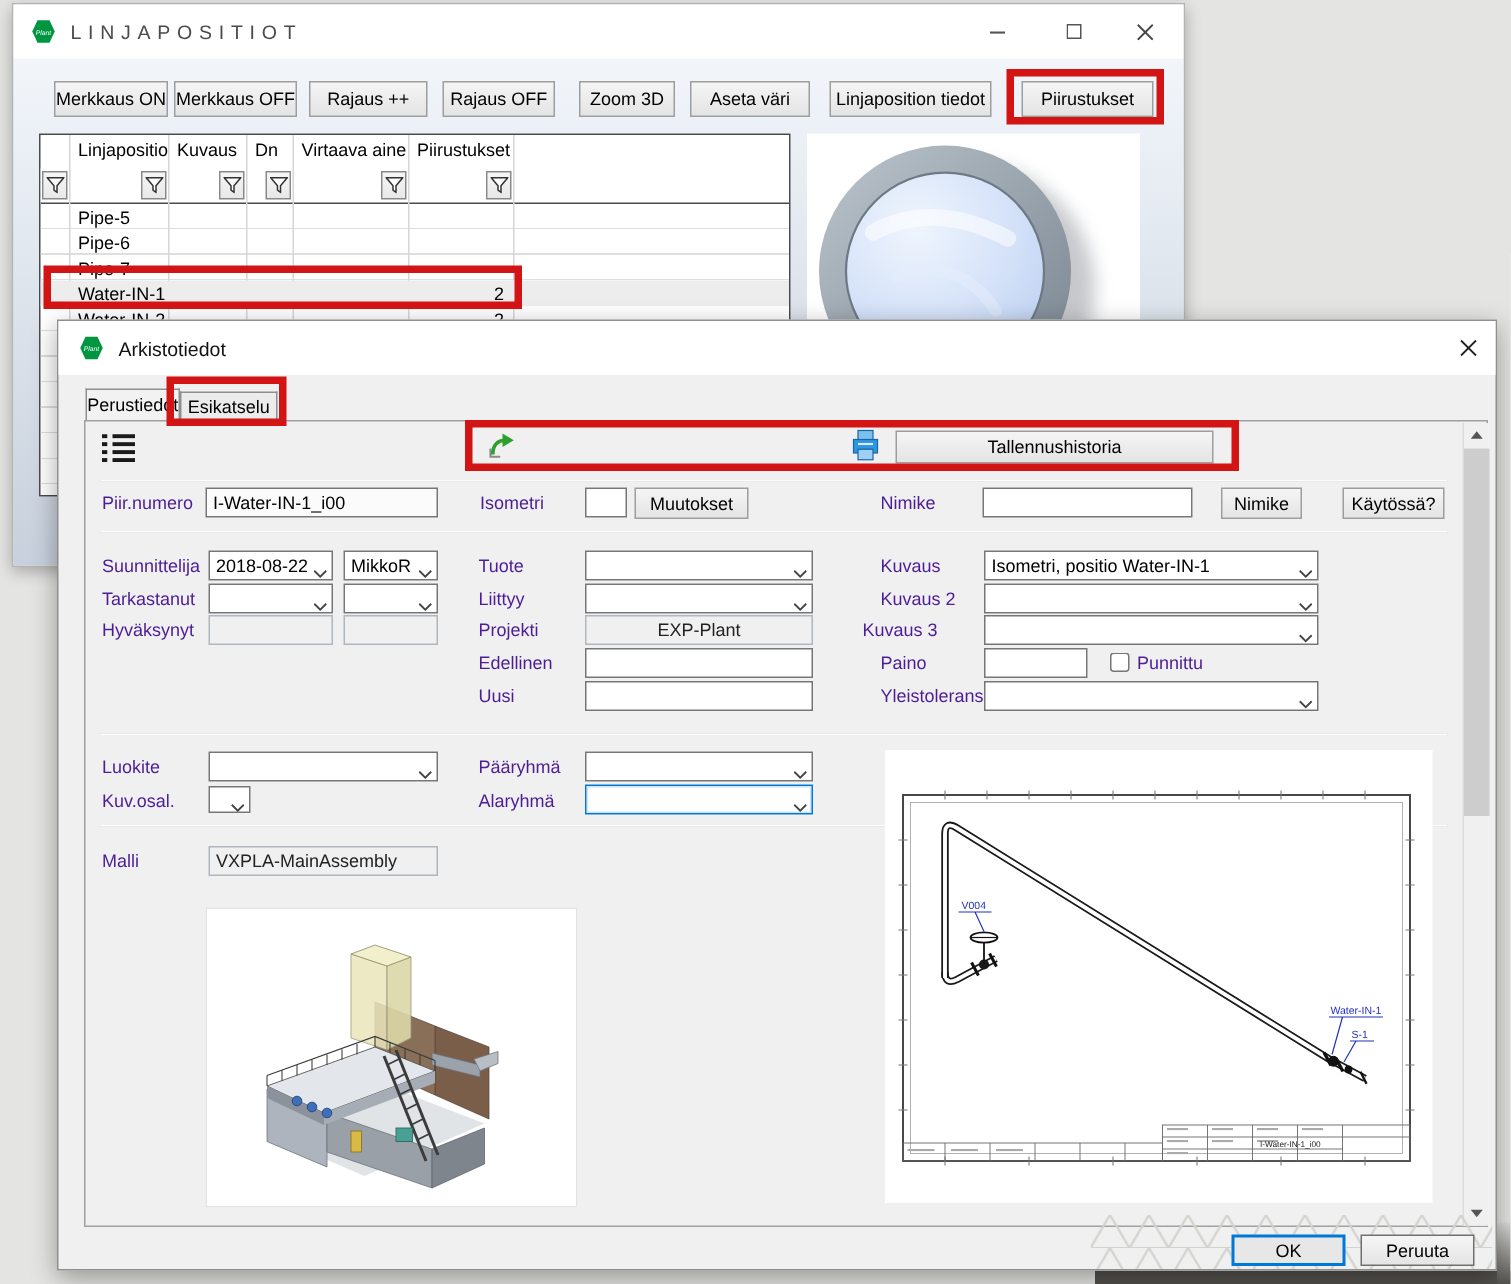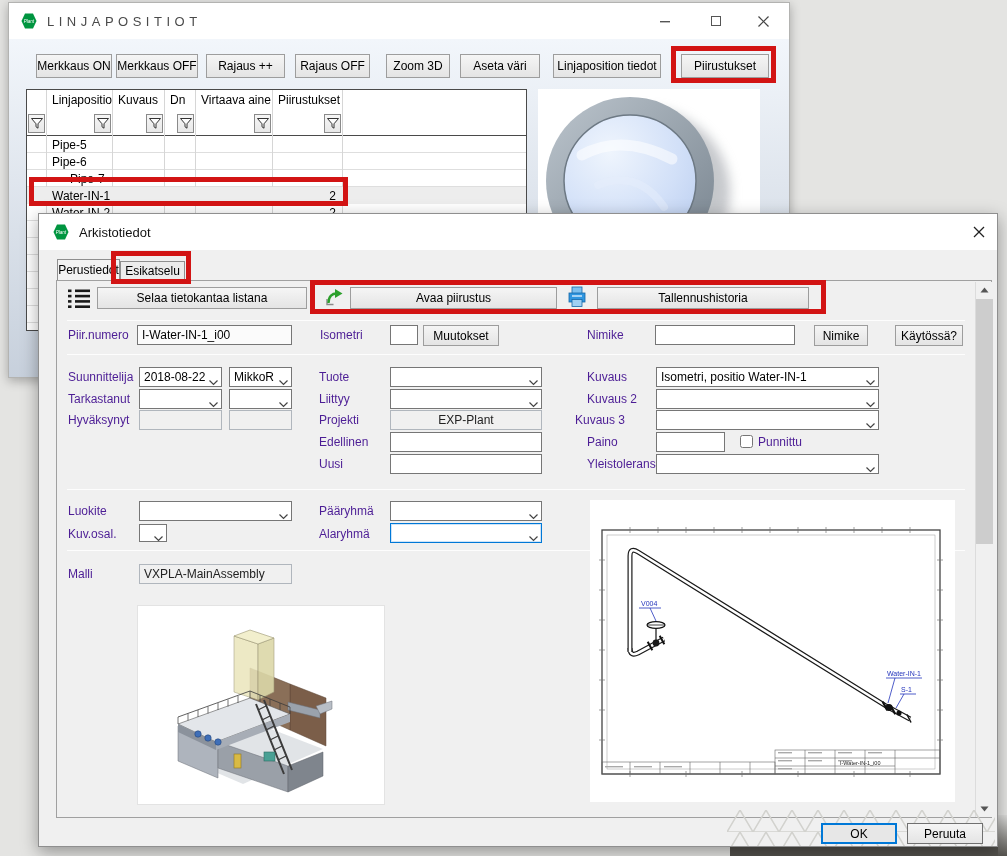--- a/index.html
+++ b/index.html
@@ -165,21 +165,21 @@
         <div class="vline" style="left:85px;top:0;height:240px;"></div>
         <div class="vline" style="left:137px;top:0;height:240px;"></div>
         <div class="vline" style="left:168px;top:0;height:240px;"></div>
         <div class="vline" style="left:245px;top:0;height:240px;"></div>
         <div class="vline" style="left:315px;top:0;height:240px;"></div>
 
         <div class="abs" style="left:0;top:97px;width:499px;height:17px;background:#ededed;"></div>
 
         <span class="rowtxt" style="left:25px;top:48px;">Pipe-5</span>
         <span class="rowtxt" style="left:25px;top:65px;">Pipe-6</span>
-        <span class="rowtxt" style="left:25px;top:82px;margin-left:18px;">Pipe-7</span>
+        <span class="rowtxt" style="left:25px;top:82px;">Pipe-7</span>
         <span class="rowtxt" style="left:25px;top:99px;">Water-IN-1</span>
         <span class="rowtxt" style="left:25px;top:116px;">Water-IN-2</span>
         <span class="rowtxt" style="left:245px;top:99px;width:64px;text-align:right;">2</span>
         <span class="rowtxt" style="left:245px;top:116px;width:64px;text-align:right;">2</span>
       </div>
     </div>
   </div>
 
   <div class="abs" style="left:38px;top:213px;width:960px;height:634px;background:#f0f0f0;border:1px solid #8f8f8f;box-shadow:0 5px 16px rgba(0,0,0,.35);z-index:10;">
     <div class="titlebar">
@@ -214,33 +214,27 @@
               <rect x="7" y="1.5" width="15" height="2.6"></rect>
               <rect x="0" y="6.8" width="3.5" height="2.6"></rect>
               <rect x="7" y="6.8" width="15" height="2.6"></rect>
               <rect x="0" y="12.1" width="3.5" height="2.6"></rect>
               <rect x="7" y="12.1" width="15" height="2.6"></rect>
               <rect x="0" y="17.4" width="3.5" height="2.6"></rect>
               <rect x="7" y="17.4" width="15" height="2.6"></rect>
             </g>
           </svg>
       </span>
-      <div class="btn" style="left:40px;top:6px;width:210px;height:22px;">
-          <span>Selaa tietokantaa listana</span>
-        </div>
       <span class="abs" style="left:267px;top:6px;width:20px;height:20px;">
         <svg width="20" height="20" viewBox="0 0 20 20">
             <path d="M3 12 V17.5 H9.5" stroke="#8a8a8a" stroke-width="1.4" fill="none"></path>
             <path d="M4.5 16 C4.5 9 8.5 6.5 12.5 6.5" stroke="#2ca02c" stroke-width="2.4" fill="none"></path>
             <polygon points="11,2 18.5,6.5 11,11" fill="#2ca02c"></polygon>
           </svg>
       </span>
-      <div class="btn" style="left:293px;top:6px;width:207px;height:22px;">
-          <span>Avaa piirustus</span>
-        </div>
       <span class="abs" style="left:511px;top:5px;width:18px;height:22px;">
         <svg width="18" height="22" viewBox="0 0 18 22">
             <rect x="4" y="1" width="10" height="7" fill="#7cc0ef" stroke="#1668a8" stroke-width="0.8"></rect>
             <rect x="1" y="7" width="16" height="9" fill="#2f96e0" stroke="#1668a8" stroke-width="0.8"></rect>
             <rect x="4" y="13.5" width="10" height="7" fill="#9fd0f4" stroke="#1668a8" stroke-width="0.8"></rect>
             <line x1="4" y1="10" x2="14" y2="10" stroke="#d9eefc" stroke-width="1.4"></line>
           </svg>
       </span>
       <div class="btn" style="left:540px;top:6px;width:212px;height:22px;">
           <span>Tallennushistoria</span>

